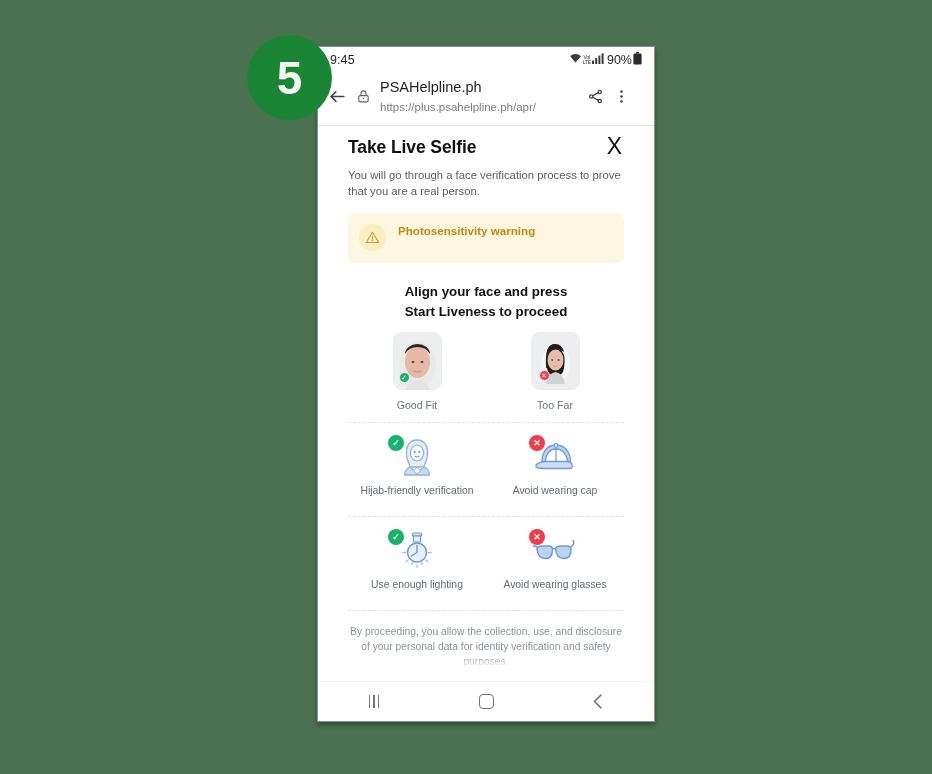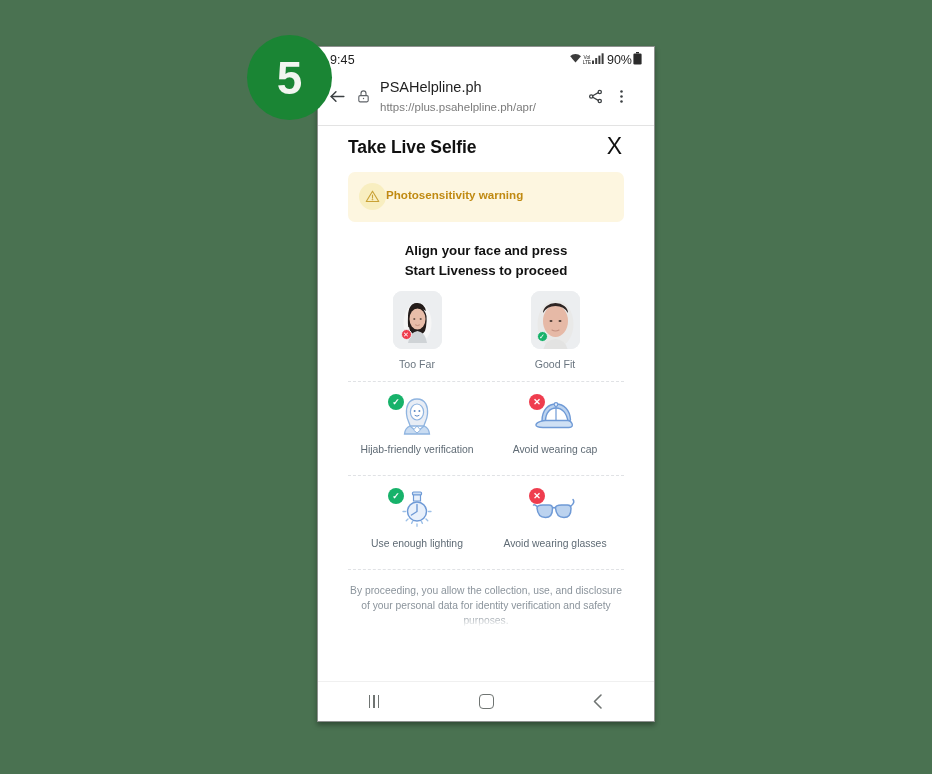--- a/index.html
+++ b/index.html
@@ -99,21 +99,21 @@
     margin-top: 9px;
     font-size: 11.3px; color: #585e63; line-height: 1.42;
   }
 
   
   .warn {
     margin-top: 14px;
     background: #fdf6e0;
     border-radius: 7px;
     padding: 11px 11px 12px 11px;
-    display: flex; gap: 0; align-items: center;
+    display: flex; gap: 12px; align-items: flex-start;
   }
   .warn-ico {
     flex: 0 0 auto;
     width: 27px; height: 27px; border-radius: 50%;
     background: #f8eec0;
     display: flex; align-items: center; justify-content: center;
   }
   .warn-title { font-size: 11.6px; font-weight: bold; color: #c08a12; margin-bottom: 3px; }
   .warn-body { font-size: 10.7px; color: #c59820; line-height: 1.42; }
 
@@ -273,74 +273,75 @@
     </span>
   </div>
 
   <div class="content">
 
     <div class="titlerow">
       <div class="page-title">Take Live Selfie</div>
       <div class="close-x">X</div>
     </div>
 
+    <div class="intro">You will go through a face verification process to prove that you are a real person.</div>
 
     <div class="warn">
       <div class="warn-ico">
         <svg width="15" height="15" viewBox="0 0 24 24" fill="none" stroke="#c9a236" stroke-width="1.8" stroke-linejoin="round">
           <path d="M12 3.5 L22 20 H2 Z"></path>
           <line x1="12" y1="9.5" x2="12" y2="14.2" stroke-linecap="round"></line>
           <circle cx="12" cy="16.8" r=".45" fill="#c9a236"></circle>
         </svg>
       </div>
       <div style="flex:1 1 auto;">
         <div class="warn-title">Photosensitivity warning</div>
       </div>
     </div>
 
     <div class="align-head">
       <span>Align your face and press</span><br>
       <span>Start Liveness to proceed</span>
     </div>
 
     <div class="thumbrow">
+
+      <div class="thumbcell">
+        <div class="thumb">
+          <svg width="49" height="58" viewBox="0 0 49 58">
+            <rect width="49" height="58" fill="#eceef0"></rect>
+            <ellipse cx="24.5" cy="33" rx="18" ry="24" fill="#e9e9e8"></ellipse>
+            <ellipse cx="24.5" cy="30" rx="12.5" ry="16" fill="#e6b9a6"></ellipse>
+            <path d="M12 22 a12.5 10 0 0 1 25 0 q-4-7-12.5-7 T12 22z" fill="#2e2422"></path>
+            <ellipse cx="20" cy="30" rx="1.5" ry="1.1" fill="#4a3a33"></ellipse>
+            <ellipse cx="29" cy="30" rx="1.5" ry="1.1" fill="#4a3a33"></ellipse>
+            <path d="M21 39 q3.5 2 7 0" stroke="#c4907f" stroke-width="1.1" fill="none" stroke-linecap="round"></path>
+            <path d="M24.5 48 q-10 1-12 10 h24 q-2-9-12-10z" fill="#e3e3e2"></path>
+          </svg>
+          <span class="badge-sm badge-ok" style="left:6px; bottom:7px;">✓</span>
+        </div>
+        <div class="thumb-label">Good Fit</div>
+      </div>
 
       <div class="thumbcell">
         <div class="thumb">
           <svg width="49" height="58" viewBox="0 0 49 58">
             <rect width="49" height="58" fill="#eceef0"></rect>
             <ellipse cx="24.5" cy="32" rx="14" ry="20" fill="#f6f6f6"></ellipse>
             <path d="M24.5 12 q-9 0-9.5 13 T16 36 q1 8 8.5 8 T33 36 q1-6 .5-11 T24.5 12z" fill="#241c1a"></path>
             <ellipse cx="24.5" cy="28" rx="8" ry="10.5" fill="#e8bda9"></ellipse>
             <path d="M16 20 q8.5-6 17 0 q-2-8-8.5-8 T16 20z" fill="#241c1a"></path>
             <ellipse cx="21.3" cy="28" rx="1.1" ry=".8" fill="#40302a"></ellipse>
             <ellipse cx="27.7" cy="28" rx="1.1" ry=".8" fill="#40302a"></ellipse>
             <path d="M22.5 34 q2 1.3 4 0" stroke="#c08c7a" stroke-width=".9" fill="none" stroke-linecap="round"></path>
             <path d="M24.5 40 q-8 1.5-9.5 12 h19 q-1.5-10.5-9.5-12z" fill="#cfd3d6"></path>
           </svg>
           <span class="badge-sm badge-no" style="left:8px; bottom:9px;">✕</span>
         </div>
         <div class="thumb-label">Too Far</div>
-      </div>
-
-      <div class="thumbcell">
-        <div class="thumb">
-          <svg width="49" height="58" viewBox="0 0 49 58">
-            <rect width="49" height="58" fill="#eceef0"></rect>
-            <ellipse cx="24.5" cy="33" rx="18" ry="24" fill="#e9e9e8"></ellipse>
-            <ellipse cx="24.5" cy="30" rx="12.5" ry="16" fill="#e6b9a6"></ellipse>
-            <path d="M12 22 a12.5 10 0 0 1 25 0 q-4-7-12.5-7 T12 22z" fill="#2e2422"></path>
-            <ellipse cx="20" cy="30" rx="1.5" ry="1.1" fill="#4a3a33"></ellipse>
-            <ellipse cx="29" cy="30" rx="1.5" ry="1.1" fill="#4a3a33"></ellipse>
-            <path d="M21 39 q3.5 2 7 0" stroke="#c4907f" stroke-width="1.1" fill="none" stroke-linecap="round"></path>
-            <path d="M24.5 48 q-10 1-12 10 h24 q-2-9-12-10z" fill="#e3e3e2"></path>
-          </svg>
-          <span class="badge-sm badge-ok" style="left:6px; bottom:7px;">✓</span>
-        </div>
-        <div class="thumb-label">Good Fit</div>
       </div>
 
     </div>
 
     <div class="divider"></div>
 
     <div class="tiprow">
 
       <div class="tipcell">
         <div class="tip-ico-wrap">

